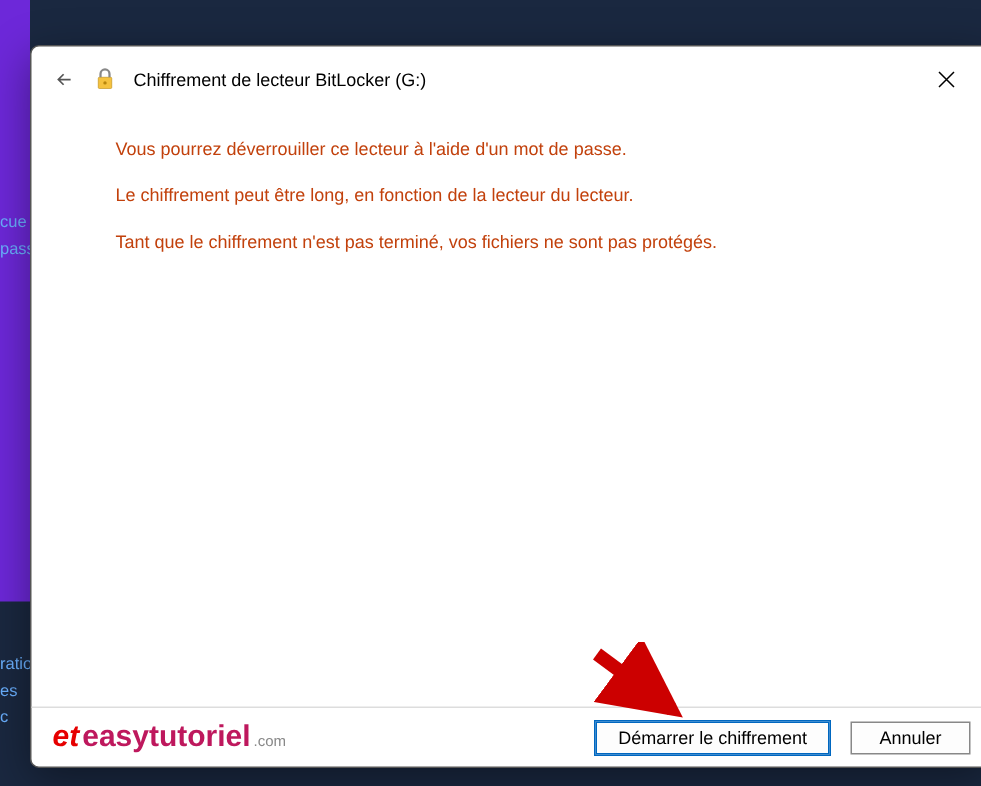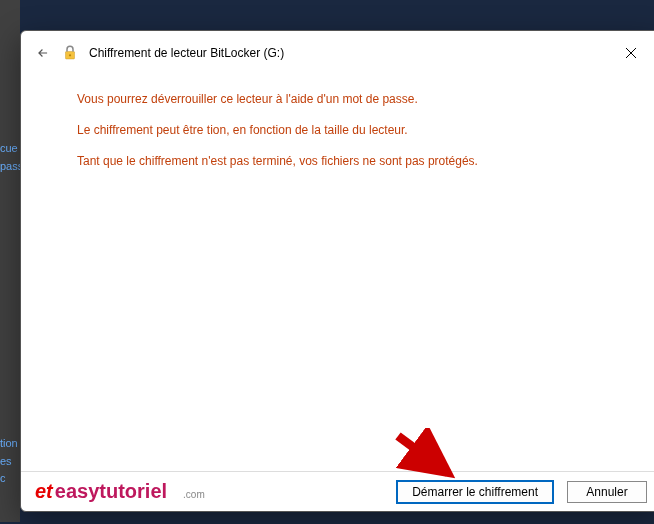--- a/index.html
+++ b/index.html
@@ -8,22 +8,22 @@
       width: 654px;
       height: 524px;
       background: #1a2840;
       position: relative;
       overflow: hidden;
     }
     .bg-partial {
       position: absolute;
       top: 0; left: 0;
       width: 20px;
-      height: 522px;
-      background: #404040;
+      height: 401px;
+      background: #6d28d9;
       color: #6ab0ff;
       font-size: 11px;
       padding-top: 140px;
       line-height: 1.6;
     }
     .bg-partial span { display: block; }
     .dialog {
       position: absolute;
       top: 30px;
       left: 20px;
@@ -99,21 +99,21 @@
       font-style: italic;
     }
     .brand-name {
       color: #be185d;
       font-weight: bold;
       font-size: 20px;
     }
     .brand-com {
       color: #888;
       font-size: 10px;
-      margin-left: 14px;
+      margin-left: 0;
     }
     .spacer { flex: 1; }
     .btn {
       font-family: inherit;
       font-size: 12px;
       padding: 3px 14px;
       border-radius: 0;
       background: #fdfdfd;
       border: 1px solid #888;
       cursor: pointer;
@@ -130,21 +130,21 @@
       top: 428px;
       pointer-events: none;
     }
   </style>
 </head>
 <body>
 
 <div class="bg-partial">
   <span>cue</span>
   <span>passe</span>
-  <span style="margin-top:260px">tion</span>
+  <span style="margin-top:260px">ratio</span>
   <span>es c</span>
 </div>
 
 <div class="dialog">
   <div class="titlebar">
     <div class="back-arrow">
       <svg width="14" height="14" viewBox="0 0 24 24" fill="none" stroke="#555" stroke-width="2">
         <path d="M19 12H5M11 18l-6-6 6-6"></path>
       </svg>
     </div>
@@ -158,21 +158,21 @@
     <div class="title-text">Chiffrement de lecteur BitLocker (G:)</div>
     <div class="close-btn">
       <svg width="12" height="12" viewBox="0 0 12 12" stroke="#000" stroke-width="1">
         <path d="M1 1l10 10M11 1L1 11"></path>
       </svg>
     </div>
   </div>
 
   <div class="content">
     <p class="para">Vous pourrez déverrouiller ce lecteur à l'aide d'un mot de passe.</p>
-    <p class="para">Le chiffrement peut être tion, en fonction de la taille du lecteur.</p>
+    <p class="para">Le chiffrement peut être long, en fonction de la lecteur du lecteur.</p>
     <p class="para">Tant que le chiffrement n'est pas terminé, vos fichiers ne sont pas protégés.</p>
   </div>
 
   <div class="footer">
     <div class="branding">
       <span class="brand-et">et</span>
       <span class="brand-name">easytutoriel</span>
       <span class="brand-com">.com</span>
     </div>
     <div class="spacer"></div>

